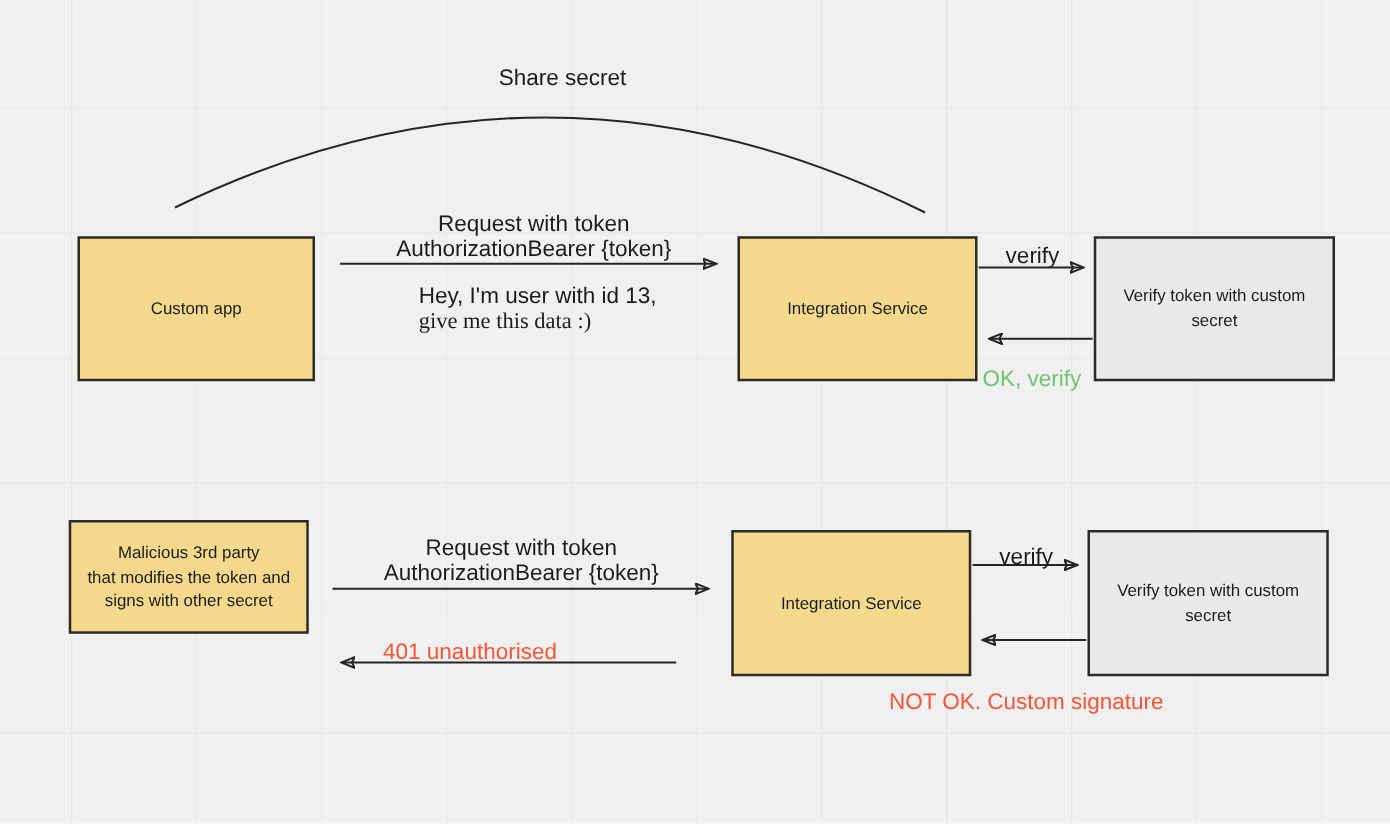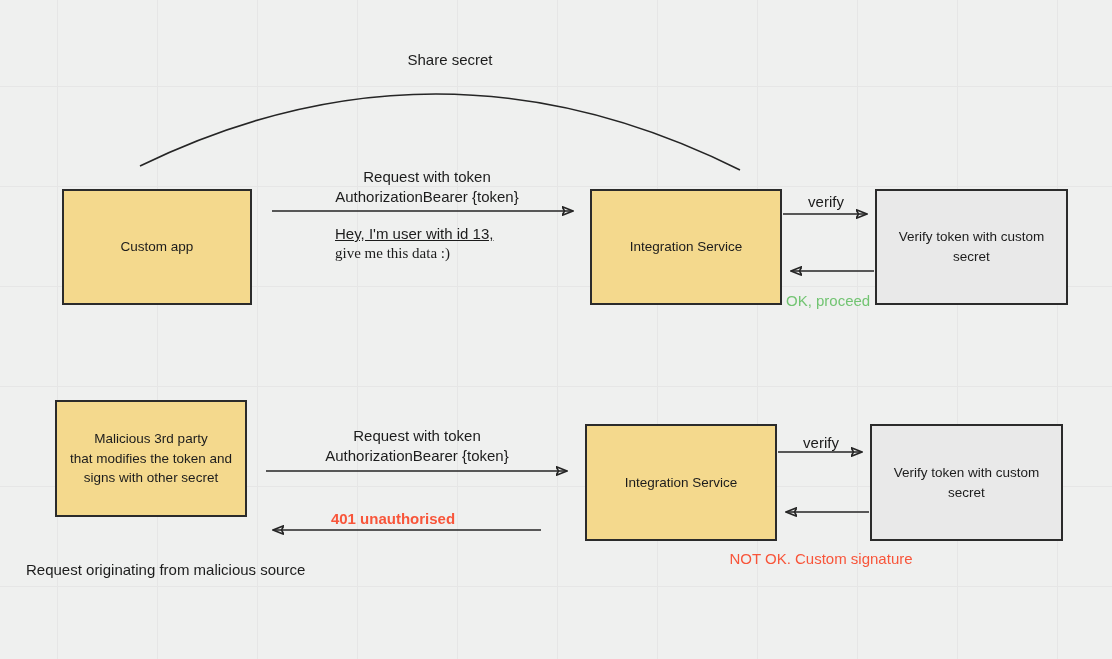--- a/index.html
+++ b/index.html
@@ -32,21 +32,21 @@
     font-size: 13.5px;
     line-height: 1.45;
     color: #1c1c1c;
     padding: 4px 8px;
   }
   .node.yellow { background: #f4d98d; }
   .node.gray   { background: #e9e9e9; text-align: center; }
 
   .lbl {
     position: absolute;
-    font-size: 15px;
+    font-size: 18px;
     line-height: 1.45;
     color: #1c1c1c;
     white-space: pre;
   }
   .lbl.center { text-align: center; transform: translateX(-50%); }
   .lbl.green  { color: #72c472; }
   .lbl.red    { color: #f8553a; }
 
   svg.edges {
     position: absolute;
@@ -91,42 +91,41 @@
   </svg>
 
   <div class="lbl center" style="left:450px; top:49px;">Share secret</div>
 
   <div class="node yellow" style="left:62px; top:189px; width:190px; height:116px;">Custom app</div>
 
 
   <div class="lbl center" style="left:427px; top:166px;">Request with token</div>
   <div class="lbl center" style="left:427px; top:186px;">AuthorizationBearer {token}</div>
 
-  <div class="lbl" style="left:335px; top:223px;text-decoration:underline;">Hey, I'm user with id 13,</div>
+  <div class="lbl" style="left:335px; top:223px;">Hey, I'm user with id 13,</div>
   <div class="lbl" style="left:335px; top:243px;font-family:Liberation Serif, serif;">give me this data :)</div>
 
   <div class="node yellow" style="left:590px; top:189px; width:192px; height:116px;">Integration Service</div>
 
   <div class="lbl center" style="left:826px; top:191px;">verify</div>
 
   <div class="node gray" style="left: 875px; top: 189px; width: 193px; height: 116px; white-space: pre-line;">Verify token with custom
 secret</div>
 
-  <div class="lbl green" style="left:786px; top:290px;">OK, proceed</div>
+  <div class="lbl green" style="left:786px; top:290px;">OK, verify</div>
 
-  <div class="node yellow" style="left: 55px; top: 400px; width: 192px; height: 117px; white-space: pre-line;">Malicious 3rd party
+  <div class="node yellow" style="left: 55px; top: 416px; width: 192px; height: 91px; white-space: pre-line;">Malicious 3rd party
 that modifies the token and
 signs with other secret</div>
 
-  <div class="lbl" style="left:26px; top:559px;">Request originating from malicious source</div>
 
   <div class="lbl center" style="left:417px; top:425px;">Request with token</div>
   <div class="lbl center" style="left:417px; top:445px;">AuthorizationBearer {token}</div>
 
-  <div class="lbl red center" style="left:393px; top:508px;font-weight:bold;">401 unauthorised</div>
+  <div class="lbl red center" style="left:376px; top:508px;">401 unauthorised</div>
 
   <div class="node yellow" style="left:585px; top:424px; width:192px; height:117px;">Integration Service</div>
 
   <div class="lbl center" style="left:821px; top:432px;">verify</div>
 
   <div class="node gray" style="left: 870px; top: 424px; width: 193px; height: 117px; white-space: pre-line;">Verify token with custom
 secret</div>
 
   <div class="lbl red center" style="left:821px; top:548px;">NOT OK. Custom signature</div>
 

